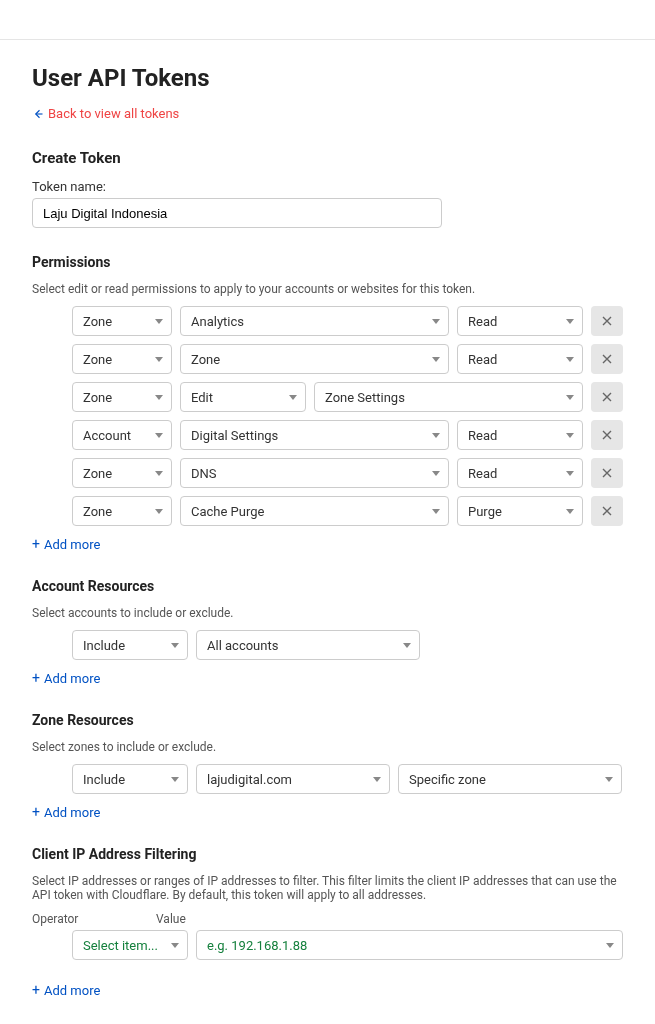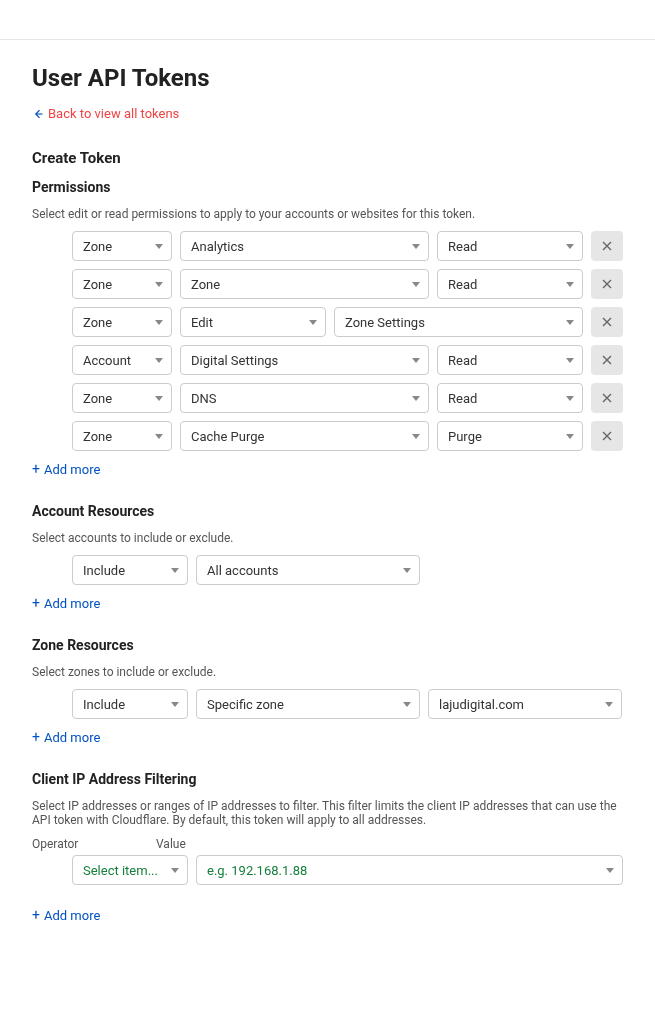--- a/index.html
+++ b/index.html
@@ -29,21 +29,21 @@
     border: 1px solid #ccc; border-radius: 4px; background: #fff;
     height: 30px; padding: 0 8px 0 10px; font-size: 13px; cursor: pointer;
     color: #333;
   }
   .select .caret, .caret {
     width: 0; height: 0; border-left: 4px solid transparent;
     border-right: 4px solid transparent; border-top: 5px solid #888;
   }
   .perm-scope { width: 100px; flex-shrink: 0; }
   .perm-item { flex: 1; }
-  .perm-mode { width: 146px; flex-shrink: 0; gap: 32px; }
+  .perm-mode { width: 126px; flex-shrink: 0; gap: 32px; }
   .remove-btn {
     width: 32px; height: 30px; flex-shrink: 0;
     background: #e6e6e6; border: none; border-radius: 4px;
     display: flex; align-items: center; justify-content: center;
     cursor: pointer; color: #555;
   }
   .add-more { color: #0051c3; font-size: 13px; display: inline-flex; align-items: center; cursor: pointer; margin-top: 2px;}
   .add-more .plus { margin-right: 4px; font-size: 14px; }
   .acct-mode { width: 116px; flex-shrink:0; }
   .acct-val { width: 224px; }
@@ -69,20 +69,24 @@
   <div class="back-link">
     <svg width="12" height="12" viewBox="0 0 16 16" fill="none">
       <path d="M10 3 L5 8 L10 13" stroke="#0051c3" stroke-width="1.5" fill="none"></path>
       <path d="M5 8 H14" stroke="#0051c3" stroke-width="1.5"></path>
     </svg>
     <span>Back to view all tokens</span>
   </div>
 
   <h2 class="section-title">Create Token</h2>
 
+  <div class="section">
+    <div class="field-label">Token name:</div>
+    <input class="text-input" type="text" value="Laju Digital Indonesia" style="">
+  </div>
 
   
   <div class="section">
     <h2 class="section-title" style="font-size:14px;">Permissions</h2>
     <div class="subtext">Select edit or read permissions to apply to your accounts or websites for this token.</div>
 
     <div class="perm-row">
       <div class="select perm-scope">
           <span>Zone</span>
           <span class="caret"></span>
@@ -225,26 +229,26 @@
 
   
   <div class="section">
     <h2 class="section-title" style="font-size:14px;">Zone Resources</h2>
     <div class="subtext">Select zones to include or exclude.</div>
     <div class="row">
       <div class="select zone-mode">
           <span>Include</span>
           <span class="caret"></span>
         </div>
+      <div class="select zone-val">
+          <span>lajudigital.com</span>
+          <span class="caret"></span>
+        </div>
       <div class="select zone-type">
           <span>Specific zone</span>
-          <span class="caret"></span>
-        </div>
-      <div class="select zone-val">
-          <span>lajudigital.com</span>
           <span class="caret"></span>
         </div>
     </div>
     <div class="add-more">
       <span class="plus">+</span>
       <span>Add more</span>
     </div>
   </div>
 
   

